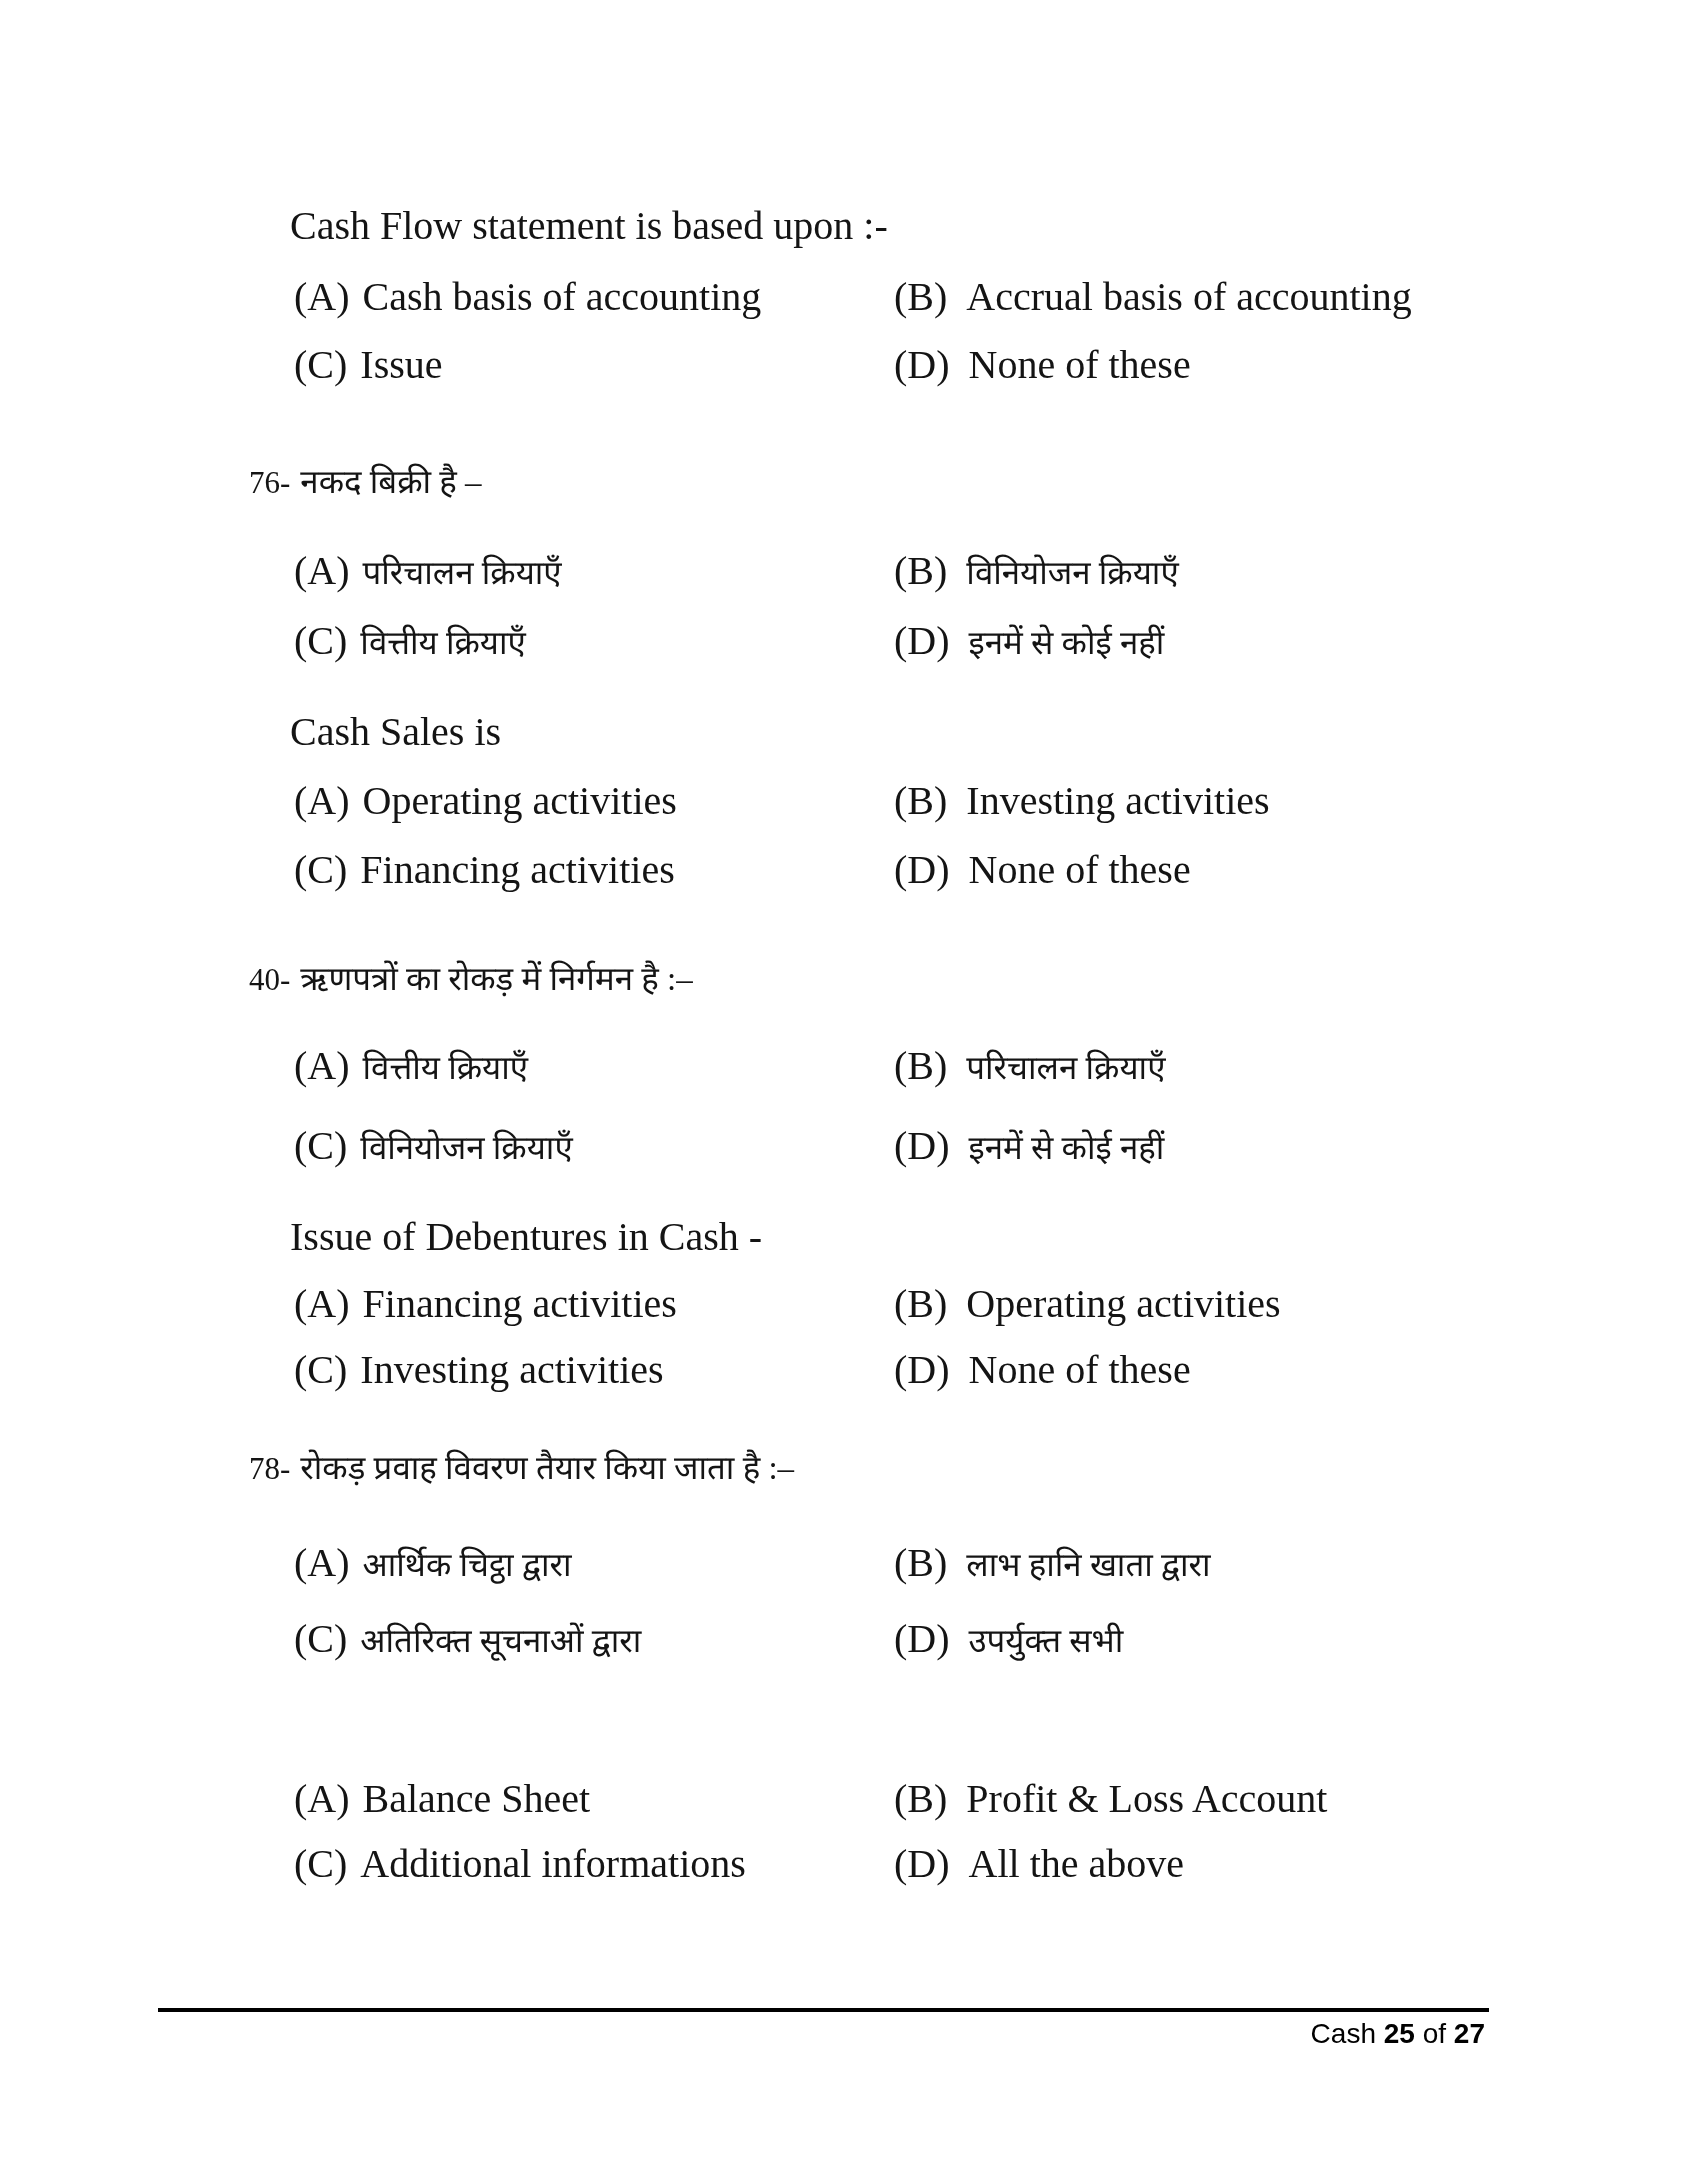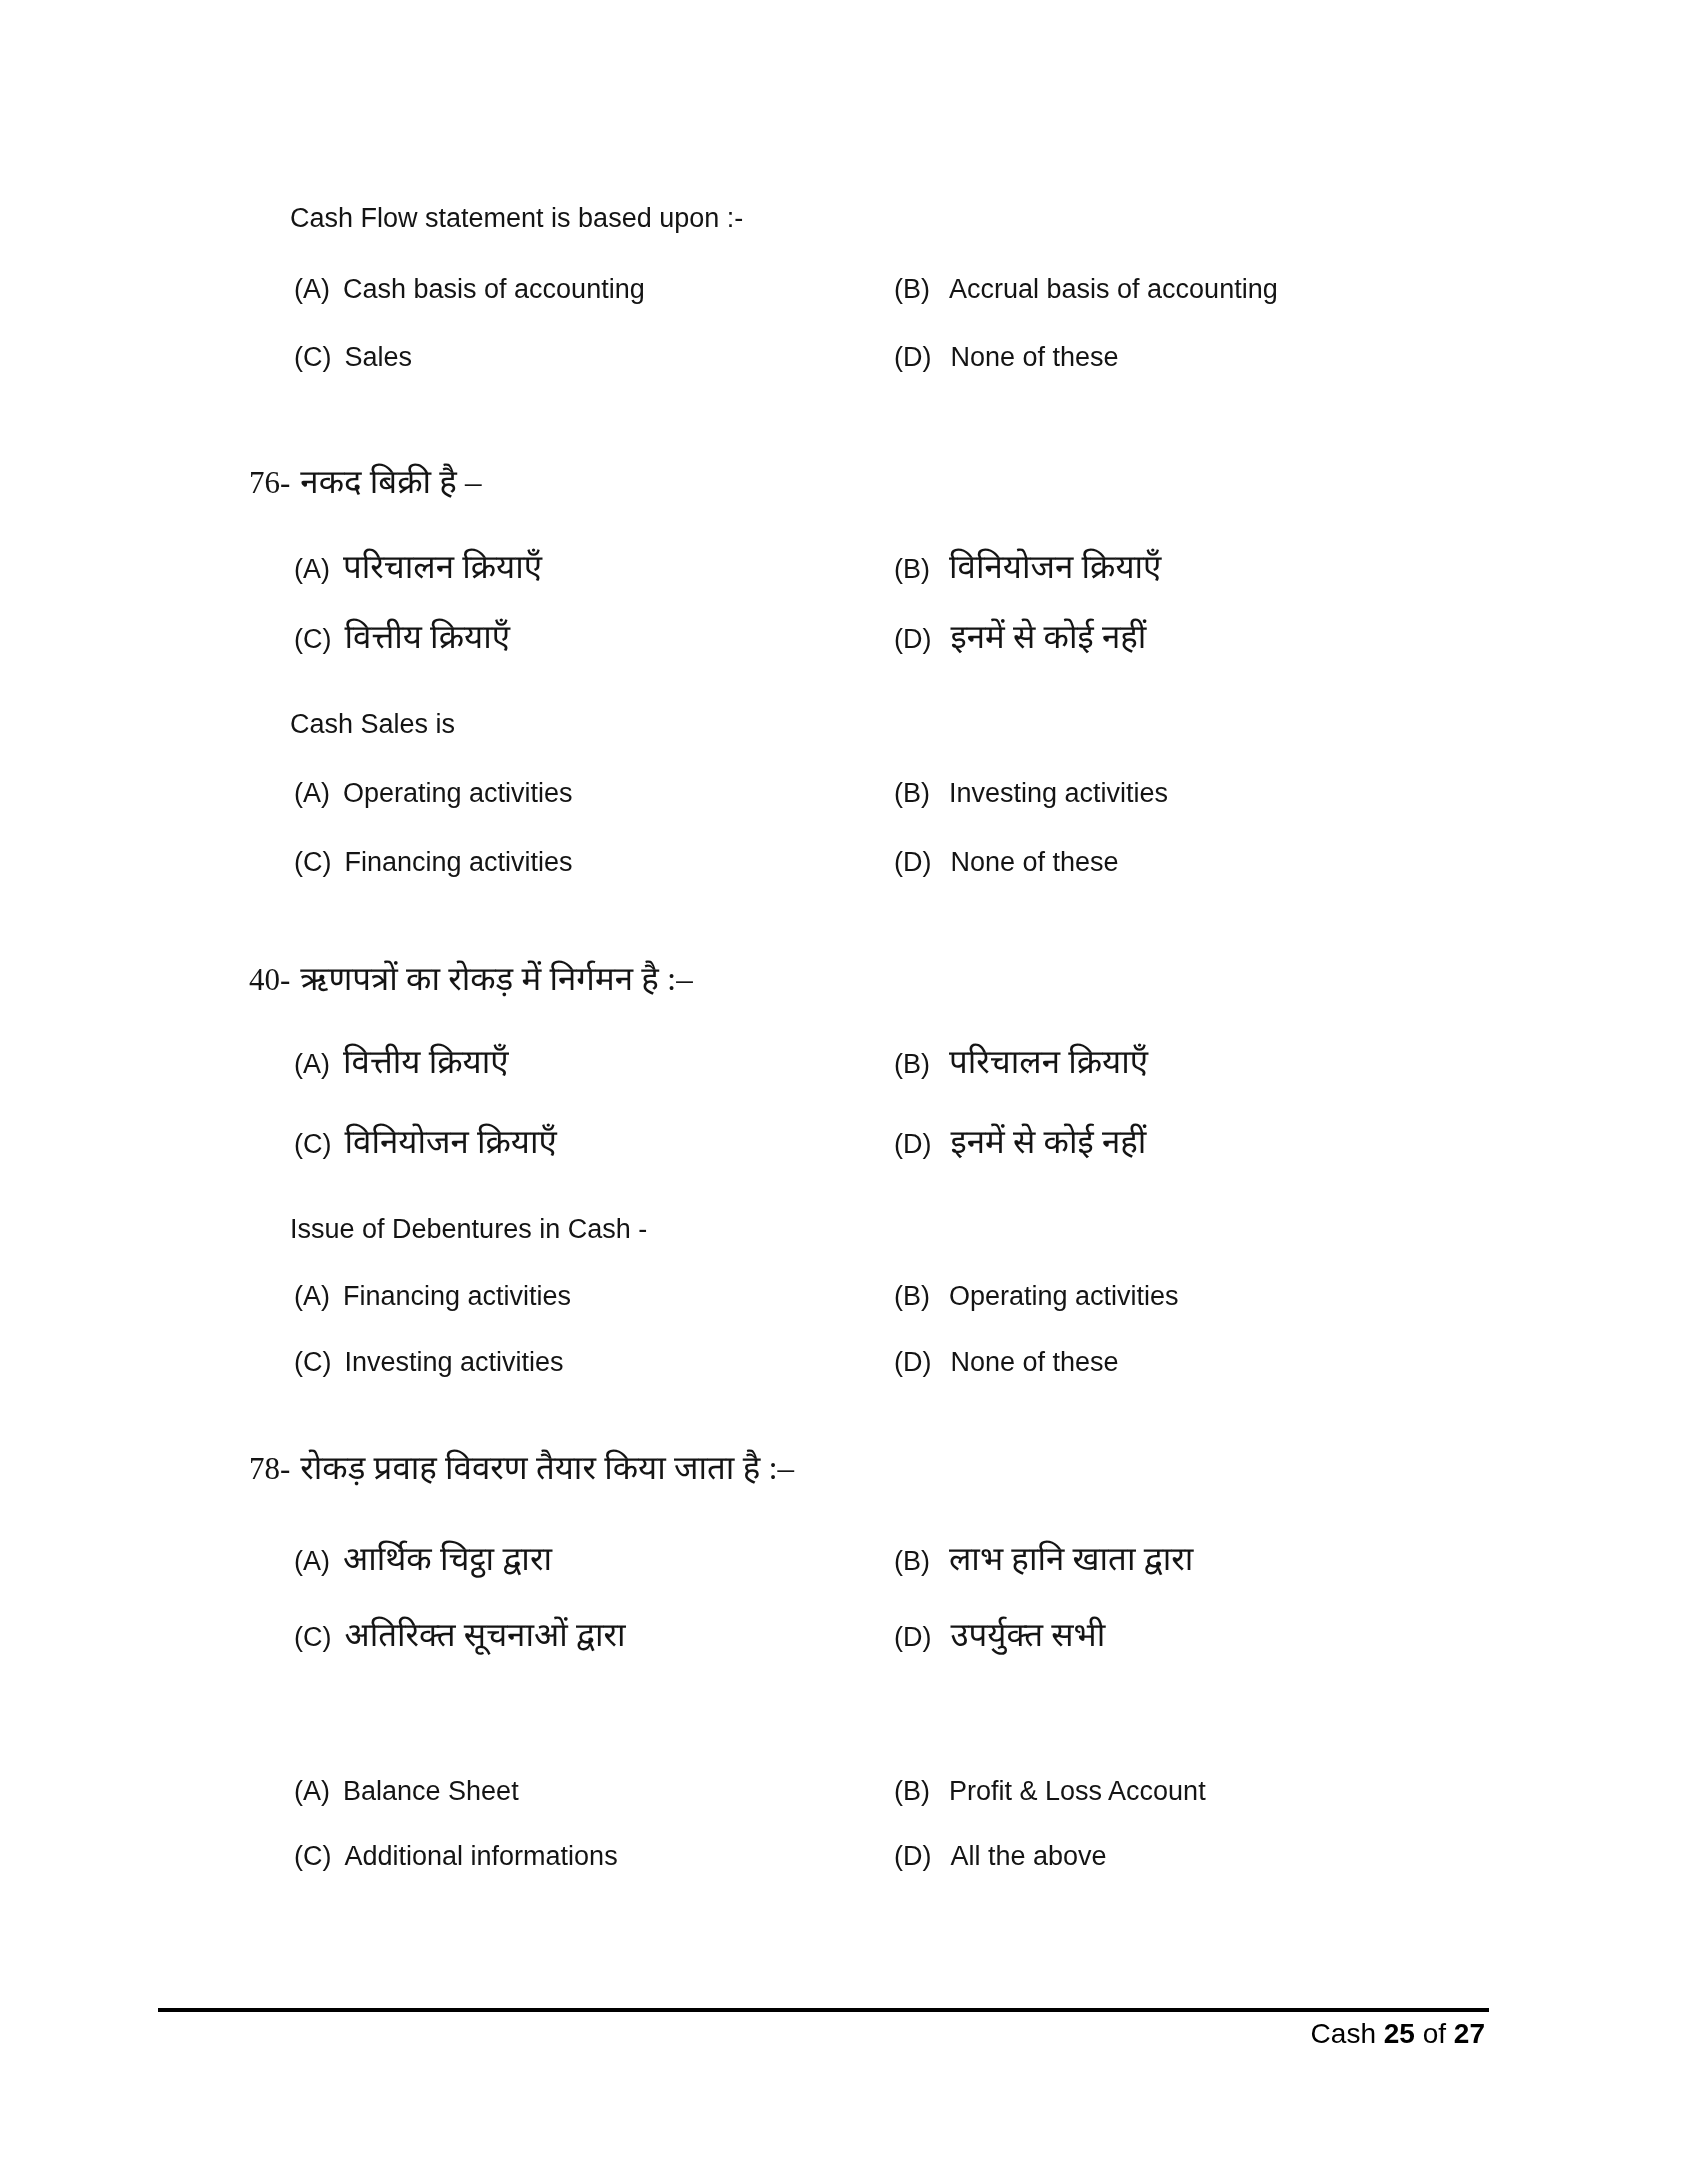--- a/index.html
+++ b/index.html
@@ -5,21 +5,21 @@
   html,body { margin:0; padding:0; background:#e8e8e8; }
   .page {
     position:relative;
     width:1683px; height:2178px;
     background:#ffffff;
     margin:0 auto;
     overflow:hidden;
     color:#141414;
   }
   .line { position:absolute; white-space:nowrap; color:#141414; }
-  .en { font-family:Liberation Sans, sans-serif; font-size:27px; line-height:1.15; }
+  .en { font-family:Liberation Serif, serif; font-size:40px; line-height:1.15; }
   .hi { font-family:"Liberation Serif","DejaVu Serif",serif; font-size:33px; line-height:1.2; }
   .qnum { font-family:"Liberation Serif","DejaVu Serif",serif; font-size:31px; margin-right:10px; }
   .opt-label { display:inline-block; margin-right:13px; }
   .col-b .opt-label { margin-right:19px; }
   .footer-rule {
     position:absolute; left:158px; top:2008px;
     width:1331px; height:4px; background:#000;
   }
   .footer-text {
     position:absolute; left:1089px; top:2018px; width:396px;
@@ -37,21 +37,21 @@
   <div class="line en" style="left:290px; top:203px">
     <span>Cash Flow statement is based upon :-</span>
   </div>
   <div class="line en" style="left:294px; top:274px">
     <span class="opt-label">(A)</span><span>Cash basis of accounting</span>
   </div>
   <div class="line en col-b" style="left:894px; top:274px">
     <span class="opt-label">(B)</span><span>Accrual basis of accounting</span>
   </div>
   <div class="line en" style="left:294px; top:342px">
-    <span class="opt-label">(C)</span><span>Sales</span>
+    <span class="opt-label">(C)</span><span>Issue</span>
   </div>
   <div class="line en col-b" style="left:894px; top:342px">
     <span class="opt-label">(D)</span><span>None of these</span>
   </div>
 
   <div class="line" style="left:249px; top:463px">
     <span class="qnum">76-</span><span class="hi">नकद बिक्री है –</span>
   </div>
   <div class="line hi" style="left:294px; top:548px">
     <span class="opt-label en">(A)</span><span>परिचालन क्रियाएँ</span>

